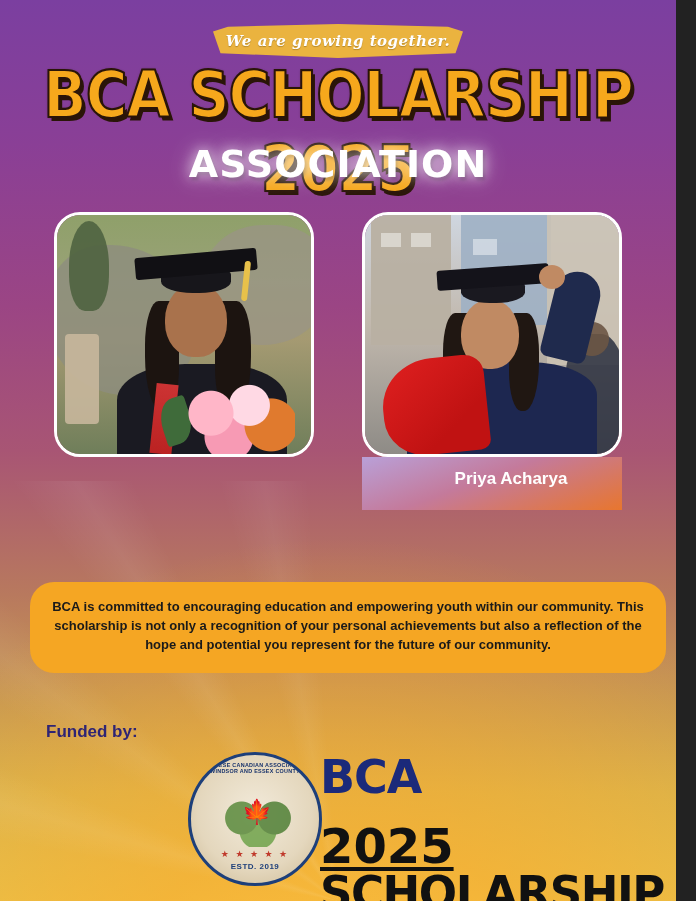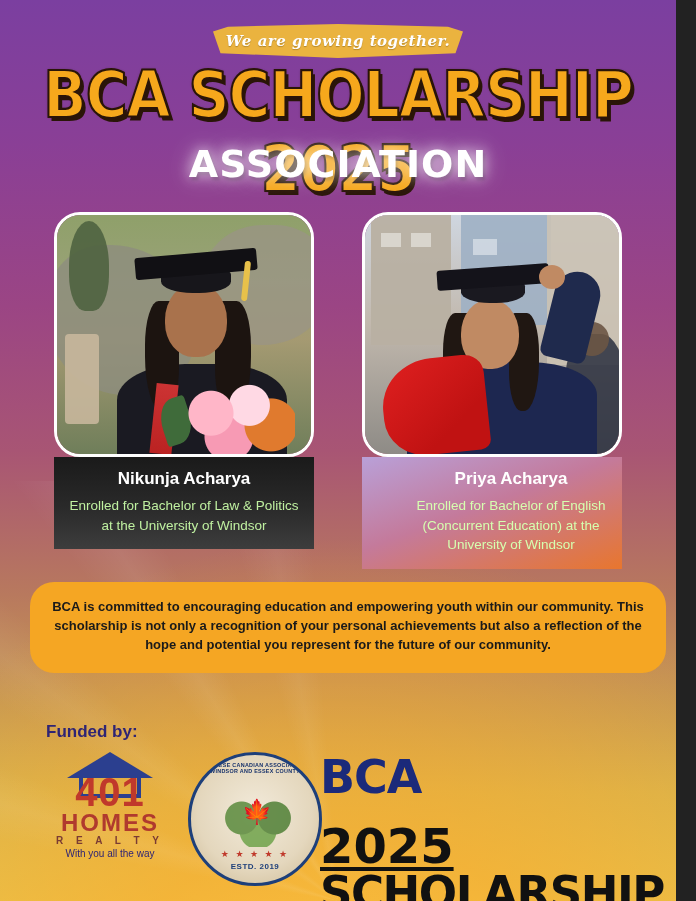--- a/index.html
+++ b/index.html
@@ -607,24 +607,20 @@
           <div class="hair-r"></div>
           <div class="face"></div>
           <div class="cap-top"></div>
           <div class="cap"></div>
           <div class="tassel"></div>
           <div class="stole"></div>
           <div class="leaf"></div>
           <div class="bouquet"></div>
         </div>
       </div>
-      <div class="name-plate plate-a">
-        <div class="rec-name">Nikunja Acharya</div>
-        <div class="rec-desc">Enrolled for Bachelor of Law &amp; Politics at the University of Windsor</div>
-      </div>
     </div>
 
     <div class="card">
       <div class="photo-frame">
         <div class="photo photo-b">
           <div class="bldg1"></div>
           <div class="bldg2"></div>
           <div class="bldg3"></div>
           <div class="win" style="left:16px;top:18px;width:20px;height:14px;"></div>
           <div class="win" style="left:46px;top:18px;width:20px;height:14px;"></div>
@@ -637,42 +633,31 @@
           <div class="hair-r"></div>
           <div class="face"></div>
           <div class="cap-top"></div>
           <div class="cap"></div>
           <div class="hand"></div>
           <div class="hood"></div>
         </div>
       </div>
       <div class="name-plate plate-b">
         <div class="rec-name">Priya Acharya</div>
-        <div class="rec-desc">Enrolled for Bachelor of English (Concurrent Education) at the University of Windsor</div>
       </div>
     </div>
 
   </div>
 
   <div class="message-box">
     <div class="message-text">BCA is committed to encouraging education and empowering youth within our community. This scholarship is not only a recognition of your personal achievements but also a reflection of the hope and potential you represent for the future of our community.</div>
   </div>
 
   <div class="funded-by">Funded by:</div>
 
-  <div class="logo-401">
-    <div class="house">
-      <div class="roof"></div>
-      <div class="body"></div>
-    </div>
-    <div class="num">401</div>
-    <div class="homes">HOMES</div>
-    <div class="realty">R E A L T Y</div>
-    <div class="tag">With you all the way</div>
-  </div>
 
   <div class="bca-seal">
     <div class="arc">BHUTANESE CANADIAN ASSOCIATION OF WINDSOR AND ESSEX COUNTY</div>
     <div class="leaf-bg"></div>
     <div class="maple">🍁</div>
     <div class="stars">★ ★ ★ ★ ★</div>
     <div class="estd">ESTD. 2019</div>
   </div>
 
   <div class="bca-wordmark">

